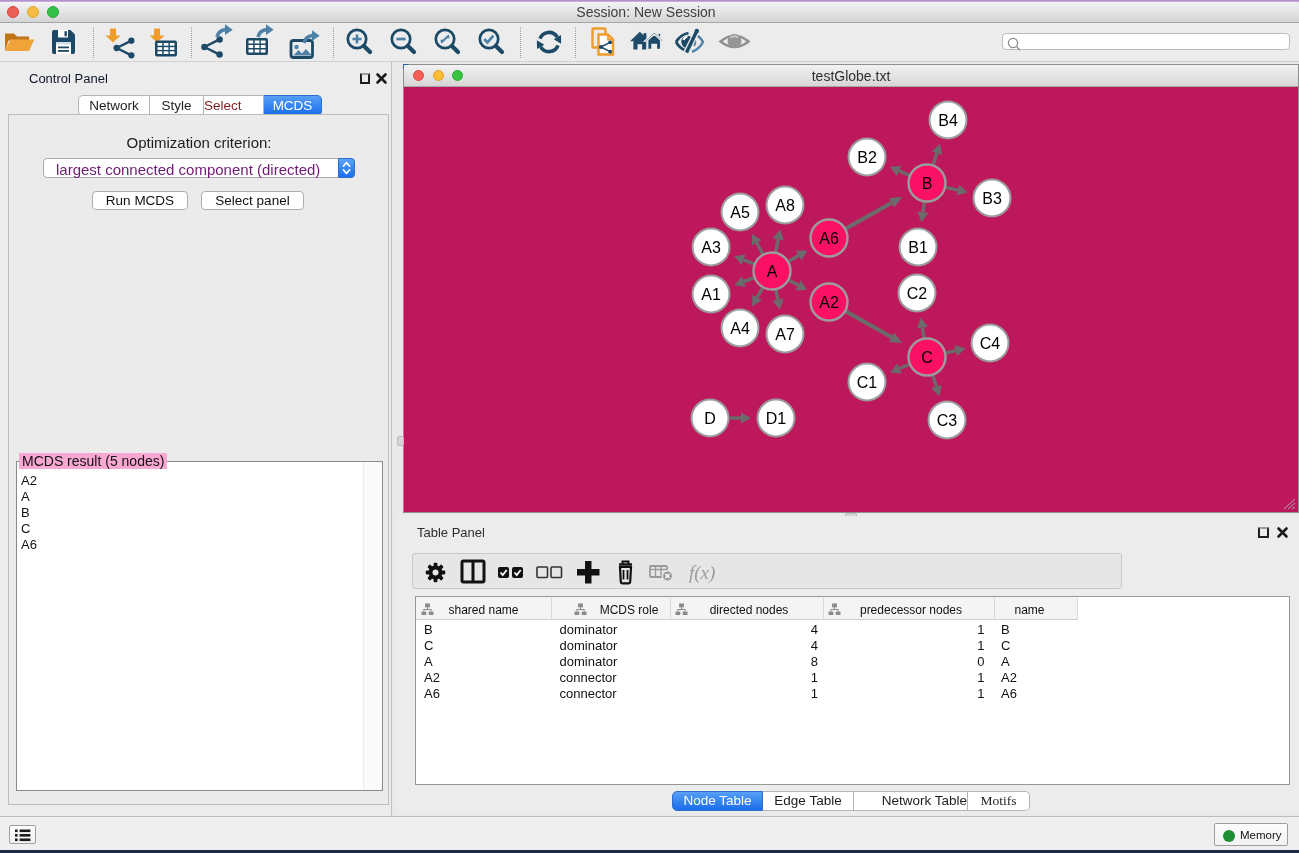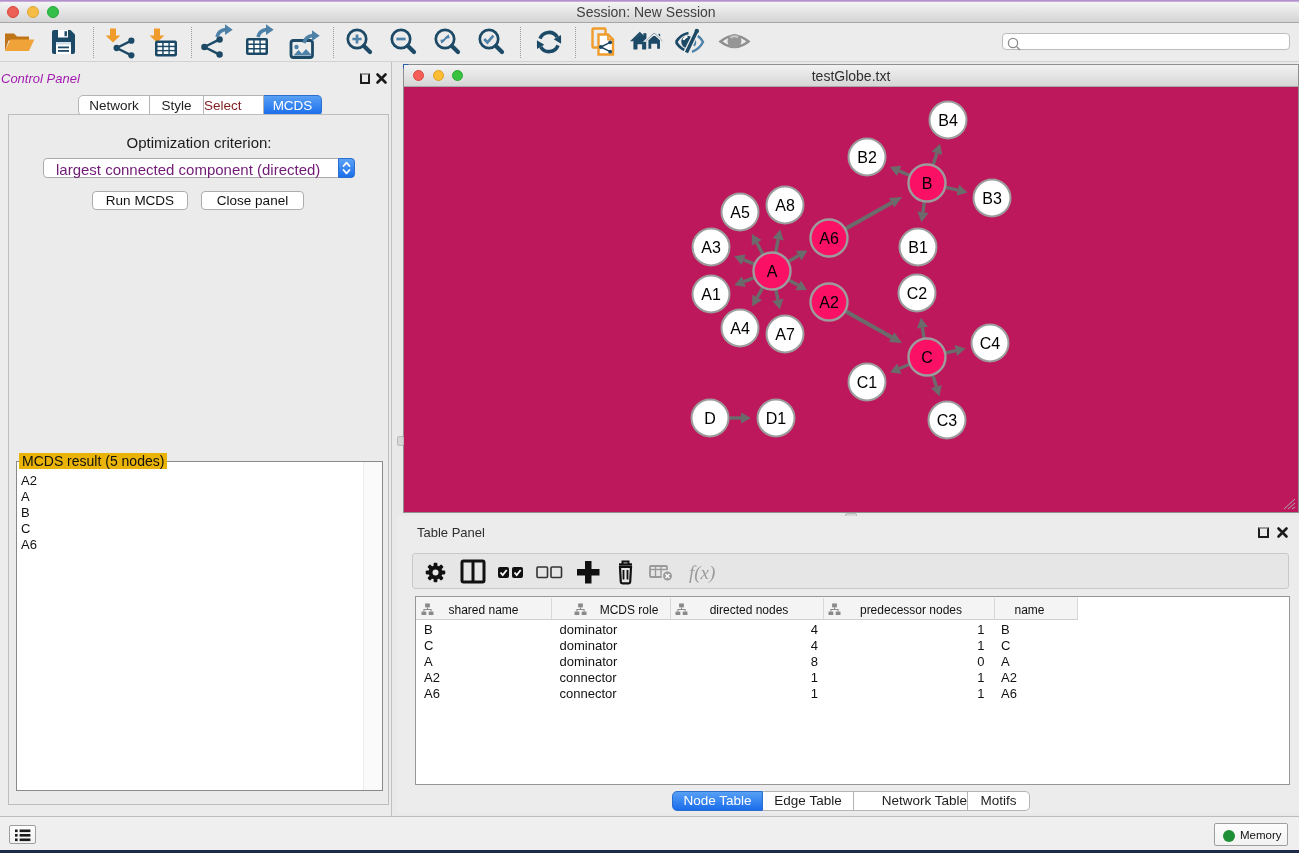--- a/index.html
+++ b/index.html
@@ -154,21 +154,21 @@
     </svg>
   <div class="abs" style="left:1002px;top:10px;width:288px;height:17px;background:#fff;border:1px solid #bcbcbc;border-radius:4px;">
     <svg width="15" height="15" style="position:absolute;left:4px;top:2.5px;" viewBox="0 0 15 15">
       <circle cx="6" cy="6" r="4.6" fill="none" stroke="#8b8b8b" stroke-width="1.3"></circle>
       <line x1="9.4" y1="9.4" x2="13" y2="13" stroke="#8b8b8b" stroke-width="1.3"></line>
     </svg>
   </div>
 </div>
 
 <div class="abs" id="cpanel" style="left:0;top:62px;width:392px;height:754px;background:#ececec;border-right:1px solid #c0c0c0;">
-  <div class="abs" style="left:1px;top:9px;font-size:13px;color:#a21caf;font-style:italic;">Control Panel</div>
+  <div class="abs" style="left:29px;top:9px;font-size:13px;color:#0f172a;">Control Panel</div>
   <div class="abs" style="left:359.5px;top:11px;width:10.5px;height:10.5px;border:2px solid #1e1e1e;border-top-color:#9a9a9a;border-radius:1px;"></div>
   <svg class="abs" style="left:375px;top:10px;" width="13" height="13" viewBox="0 0 13 13">
     <path d="M2.5,2.5 L10.5,10.5 M10.5,2.5 L2.5,10.5" stroke="#1b1b1b" stroke-width="2.6" stroke-linecap="round"></path>
   </svg>
   <div class="abs" style="left:78px;top:33px;height:21px;display:flex;font-size:13.5px;">
     <div style="width:72px;background:#fff;border:1px solid #b4b4b4;border-radius:5px 0 0 5px;text-align:center;line-height:19px;color:#1d1d1d;">Network</div>
     <div style="width:54px;background:#fff;border:1px solid #b4b4b4;border-left:none;text-align:center;line-height:19px;color:#1d1d1d;">Style</div>
     <div style="width:60px;background:#fff;border:1px solid #b4b4b4;border-left:none;text-align:left;line-height:19px;color:#7f1d1d;">Select</div>
     <div style="width:58px;background:linear-gradient(#57a0f5,#1a6ceb);border:1px solid #2a6fd0;border-left:none;border-radius:0 5px 5px 0;text-align:center;line-height:19px;color:#fff;">MCDS</div>
   </div>
@@ -177,23 +177,23 @@
   <div class="abs" style="left:43px;top:96px;width:312px;height:20px;background:#fff;border:1px solid #ababab;border-radius:4px;">
     <div class="abs" style="left:12px;top:2px;font-size:15px;color:#701a75;">largest connected component (directed)</div>
     <div class="abs" style="left:294px;top:-1px;width:17px;height:20px;background:linear-gradient(#5ba2f7,#1c6eec);border-radius:0 4px 4px 0;border:1px solid #2a6fd0;">
       <svg width="15" height="18" viewBox="0 0 15 18" style="position:absolute;left:0;top:0;">
         <path d="M4.5,7 L7.5,3.6 L10.5,7" fill="none" stroke="#fff" stroke-width="1.8" stroke-linecap="round" stroke-linejoin="round"></path>
         <path d="M4.5,11 L7.5,14.4 L10.5,11" fill="none" stroke="#fff" stroke-width="1.8" stroke-linecap="round" stroke-linejoin="round"></path>
       </svg>
     </div>
   </div>
   <div class="abs" style="left:92px;top:129px;width:96px;height:19px;background:#fff;border:1px solid #adadad;border-radius:4px;text-align:center;font-size:13.5px;line-height:17px;color:#111;">Run MCDS</div>
-  <div class="abs" style="left:201px;top:129px;width:103px;height:19px;background:#fff;border:1px solid #adadad;border-radius:4px;text-align:center;font-size:13.5px;line-height:17px;color:#111;">Close panel</div>
+  <div class="abs" style="left:201px;top:129px;width:103px;height:19px;background:#fff;border:1px solid #adadad;border-radius:4px;text-align:center;font-size:13.5px;line-height:17px;color:#111;">Select panel</div>
   <div class="abs" style="left:16px;top:399px;width:367px;height:330px;border:1px solid #8a8a8a;background:#fff;"></div>
-  <div class="abs" style="left:19px;top:391px;background:#eab308;padding:0 3px;font-size:14px;color:#111;">MCDS result (5 nodes)</div>
+  <div class="abs" style="left:19px;top:391px;background:#f9a8d4;padding:0 3px;font-size:14px;color:#111;">MCDS result (5 nodes)</div>
   <div class="abs" style="left:21px;top:411px;font-size:13px;color:#111;line-height:16px;">A2<br>A<br>B<br>C<br>A6</div>
   <div class="abs" style="left:363px;top:400px;width:19px;height:328px;background:#fafafa;border-left:1px solid #ececec;"></div>
 </div>
 
 <div class="abs" id="netwin" style="left:403px;top:64px;width:896px;height:449px;background:#be185d;border:1px solid #8f8f8f;">
   <svg class="abs" style="left:-1px;top:-1px;" width="6" height="5" viewBox="0 0 6 5">
       <polygon points="0,0 6,0 0,5" fill="#2b5fa8"></polygon>
     </svg>
   <div class="abs" style="left:0;top:0;width:100%;height:22px;background:linear-gradient(#f2f2f2,#d6d6d6);border-bottom:1px solid #a8a8a8;">
     <div class="tl" style="left:9px;top:5px;width:11px;height:11px;background:#f65f57;border:1px solid #dc4640;"></div>
@@ -289,21 +289,21 @@
 </div>
 <div class="abs" style="left:397px;top:436px;width:7px;height:10px;background:#d6d6d6;border:1px solid #bbb;border-radius:2px;"></div>
 <div class="abs" style="left:845px;top:513px;width:12px;height:6px;background:#d6d6d6;border:1px solid #bbb;border-radius:2px;"></div>
 
 <div class="abs" id="tpanel" style="left:397px;top:516px;width:902px;height:297px;background:#ececec;">
   <div class="abs" style="left:20px;top:9px;font-size:13px;color:#2e2e2e;">Table Panel</div>
   <div class="abs" style="left:861px;top:11px;width:10.5px;height:10.5px;border:2px solid #1e1e1e;border-top-color:#9a9a9a;border-radius:1px;"></div>
   <svg class="abs" style="left:879px;top:10px;" width="13" height="13" viewBox="0 0 13 13">
     <path d="M2.5,2.5 L10.5,10.5 M10.5,2.5 L2.5,10.5" stroke="#1b1b1b" stroke-width="2.6" stroke-linecap="round"></path>
   </svg>
-  <div class="abs" style="left:15px;top:37px;width:877px;height:36px;background:#e6e6e6;border:1px solid #c9c9c9;border-radius:3px;">
+  <div class="abs" style="left:15px;top:37px;width:710px;height:36px;background:#e6e6e6;border:1px solid #c9c9c9;border-radius:3px;">
     <svg class="abs" style="left:0;top:0;" width="875" height="39" viewBox="0 0 875 39">
         <g transform="translate(22.5,18.5)">
           <circle r="6.9" fill="#111"></circle>
           <rect x="-1.9" y="-9.8" width="3.8" height="5.4" rx="1.1" transform="rotate(0)" fill="#111"></rect>
           <rect x="-1.9" y="-9.8" width="3.8" height="5.4" rx="1.1" transform="rotate(45)" fill="#111"></rect>
           <rect x="-1.9" y="-9.8" width="3.8" height="5.4" rx="1.1" transform="rotate(90)" fill="#111"></rect>
           <rect x="-1.9" y="-9.8" width="3.8" height="5.4" rx="1.1" transform="rotate(135)" fill="#111"></rect>
           <rect x="-1.9" y="-9.8" width="3.8" height="5.4" rx="1.1" transform="rotate(180)" fill="#111"></rect>
           <rect x="-1.9" y="-9.8" width="3.8" height="5.4" rx="1.1" transform="rotate(225)" fill="#111"></rect>
           <rect x="-1.9" y="-9.8" width="3.8" height="5.4" rx="1.1" transform="rotate(270)" fill="#111"></rect>
@@ -393,21 +393,21 @@
       <div class="abs" style="left:8.5px;top:88.5px;font-size:13px;color:#111;">A6</div>
       <div class="abs" style="left:144px;top:88.5px;font-size:13px;color:#111;">connector</div>
       <div class="abs" style="left:302.5px;top:88.5px;width:100px;text-align:right;font-size:13px;color:#111;">1</div>
       <div class="abs" style="left:469px;top:88.5px;width:100px;text-align:right;font-size:13px;color:#111;">1</div>
       <div class="abs" style="left:585.5px;top:88.5px;font-size:13px;color:#111;">A6</div>
   </div>
   <div class="abs" style="left:275px;top:275px;height:20px;display:flex;font-size:13.5px;">
     <div style="width:91px;background:linear-gradient(#57a0f5,#1a6ceb);border:1px solid #2a6fd0;border-radius:5px 0 0 5px;text-align:center;line-height:18px;color:#fff;">Node Table</div>
     <div style="width:91px;background:#fff;border:1px solid #b4b4b4;border-left:none;text-align:center;line-height:18px;color:#1d1d1d;">Edge Table</div>
     <div style="width:114px;background:#fff;border:1px solid #b4b4b4;border-left:none;text-align:right;line-height:18px;color:#1d1d1d;">Network Table</div>
-    <div style="width:62px;background:#fff;border:1px solid #b4b4b4;border-left:none;border-radius:0 5px 5px 0;text-align:center;line-height:18px;color:#1d1d1d;">Motifs</div>
+    <div style="width:62px;background:#fff;border:1px solid #b4b4b4;border-left:none;border-radius:0 5px 5px 0;text-align:center;line-height:18px;color:#1d1d1d;font-family:Liberation Serif, serif;">Motifs</div>
   </div>
 </div>
 
 <div class="abs" style="left:0;top:816px;width:1299px;height:34px;background:#efefef;border-top:1px solid #bcbcbc;">
   <div class="abs" style="left:9px;top:8px;width:27px;height:19px;background:linear-gradient(#fdfdfd,#f2f2f2);border:1px solid #9e9e9e;border-radius:2px;">
     <svg width="16" height="13" viewBox="0 0 16 13" style="position:absolute;left:5px;top:3px;">
       <rect x="0" y="0.5" width="2.6" height="2.6" fill="#1a1a1a"></rect>
         <rect x="4.6" y="0.5" width="10.8" height="2.6" fill="#1a1a1a"></rect>
       <rect x="0" y="5" width="2.6" height="2.6" fill="#1a1a1a"></rect>
         <rect x="4.6" y="5" width="10.8" height="2.6" fill="#1a1a1a"></rect>

